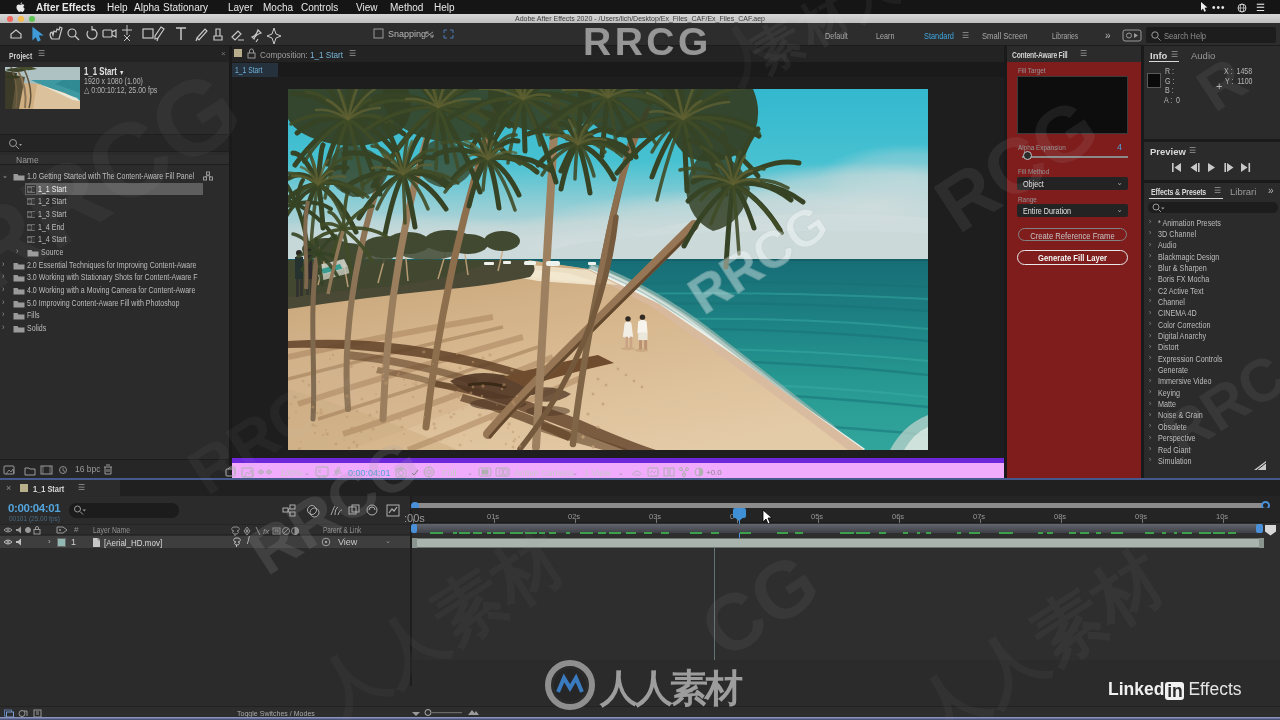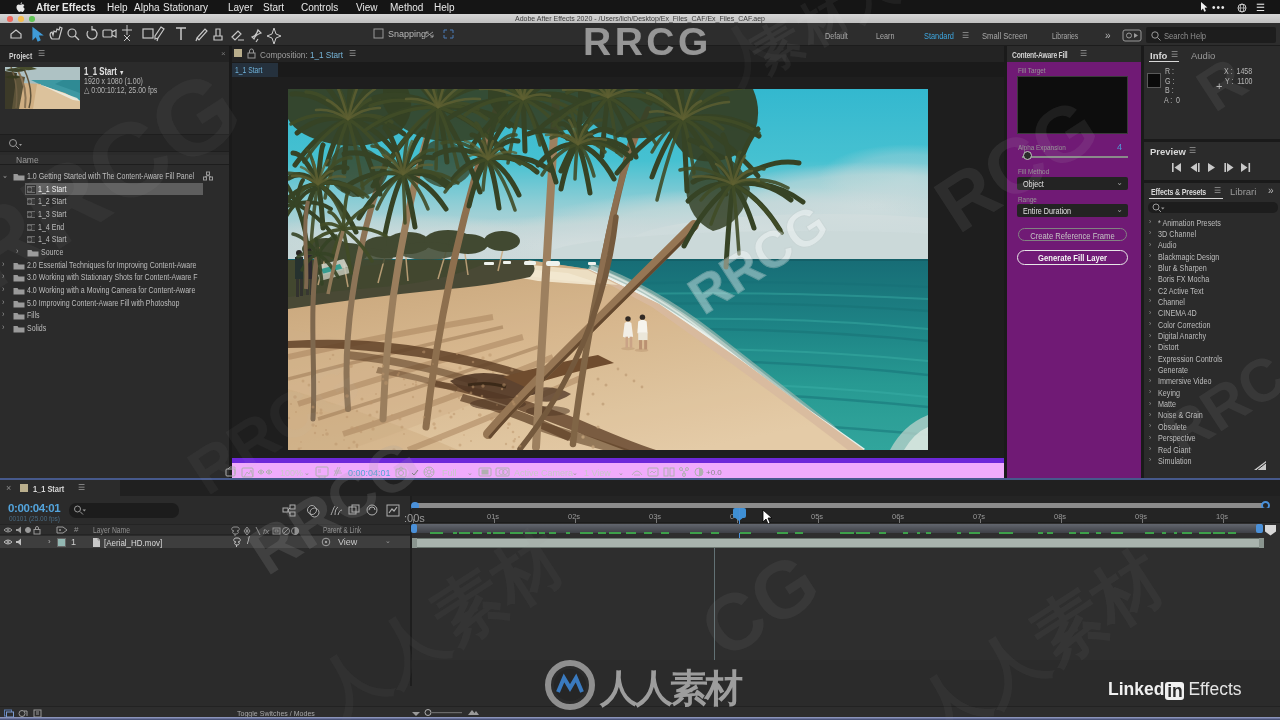--- a/index.html
+++ b/index.html
@@ -24,21 +24,21 @@
 
 <div class="abs" id="menubar">
   <svg style="position:absolute;left:15px;top:2px;" width="10" height="11" viewBox="0 0 10 11">
       <path d="M7.1 0.3 c0.1 0.8-0.6 1.8-1.5 1.9 c-0.2-0.9 0.7-1.8 1.5-1.9 z M5.6 2.6 c0.6 0 1.2-0.4 2-0.4 c0.8 0.1 1.4 0.4 1.8 1 c-1.5 0.9-1.2 2.9 0.3 3.5 c-0.3 0.9-0.8 1.9-1.5 2.7 c-0.5 0.6-1.1 0.6-1.6 0.4 c-0.5-0.2-0.9-0.3-1.5 0 c-0.6 0.2-1.1 0.2-1.6-0.4 C2.2 8.2 1.3 6.3 1.5 4.8 c0.2-1.4 1.2-2.2 2.2-2.2 c0.7 0 1.3 0.4 1.9 0.4 z" fill="#e8e8e8"></path>
     </svg>
   <span style="left:36px;font-weight:bold;">After Effects</span>
   <span style="left:107px;">Help</span>
   <span style="left:134px;">Alpha</span>
   <span style="left:163px;">Stationary</span>
   <span style="left:228px;">Layer</span>
-  <span style="left:263px;">Start</span>
+  <span style="left:263px;">Mocha</span>
   <span style="left:301px;">Controls</span>
   <span style="left:356px;">View</span>
   <span style="left:390px;">Method</span>
   <span style="left:434px;">Help</span>
   <svg style="position:absolute;left:1200px;top:2px;" width="9" height="11">
       <path d="M1 0 l0 8.5 2-2 1.3 3.2 1.6-0.7 -1.3-3.2 2.8-0.3 z" fill="#f0f0f0"></path>
     </svg>
   <span style="left:1212px;letter-spacing:1px;">•••</span>
   <svg style="position:absolute;left:1237px;top:2.5px;" width="10" height="10">
       <circle cx="5" cy="5" r="4" fill="none" stroke="#e0e0e0" stroke-width="0.9"></circle>
@@ -241,20 +241,35 @@
       </div>
 <div style="position:absolute;left:0;top:151.8px;width:229px;height:12.6px;">
         <span style="position:absolute;left:2px;top:0px;font-size:9px;color:#9a9a9a;">›</span>
         <svg width="12" height="9" style="position:absolute;left:13px;top:2px;">
           <path d="M0.5 2 h4 l1 1.5 h6 v5 h-11 z" fill="#9a9a9a"></path>
         </svg>
         <span style="position:absolute;left:27px;top:1px;color:#bdbdbd;">Solids</span>
       </div>
 </div>
 
+  <div class="abs" style="left:0;top:413px;width:229px;height:19px;background:#262626;border-top:1px solid #1c1c1c;">
+    <svg class="abs" style="left:3px;top:4px;" width="110" height="12" fill="none" stroke="#9a9a9a">
+      <rect x="1" y="2" width="10" height="8" rx="1"></rect>
+        <path d="M3 10 l3-4 2 2 2-3 1 5" stroke-width="0.8"></path>
+      <path d="M22 4 h4 l1 1 h5 v6 h-10 z"></path>
+      <rect x="38" y="2" width="11" height="8"></rect>
+        <path d="M40 2 v8 M47 2 v8" stroke-width="0.7"></path>
+      <circle cx="60" cy="6" r="3.5" stroke-width="0.9"></circle>
+        <path d="M60 4 v2.5 l2 1" stroke-width="0.8"></path>
+    </svg>
+    <div class="abs txt" style="left:75px;top:4px;font-size:8.5px;color:#9a9a9a;">16 bpc</div>
+    <svg class="abs" style="left:102px;top:3px;" width="12" height="13" fill="none" stroke="#9a9a9a">
+        <path d="M2 4 h8 M3 4 v7 h6 v-7 M4 2 h4 M5 6 v3 M7 6 v3"></path>
+      </svg>
+  </div>
 </div>
 
 <div class="abs vdiv" style="left:229px;top:46px;width:3px;height:432px;"></div>
 
 <div class="abs" id="compPanel" style="left:232px;top:46px;width:772px;height:432px;background:#1e1e1e;">
   <div class="panelTabRow" style="position:relative;">
     <div class="abs" style="left:2px;top:3px;width:8px;height:8px;background:#b9ae8c;"></div>
     <svg class="abs" style="left:15px;top:2px;" width="9" height="11" fill="none" stroke="#9a9a9a">
         <rect x="1" y="5" width="7" height="5"></rect>
         <path d="M2.5 5 v-2 a2 2 0 0 1 4 0 v2"></path>
@@ -948,21 +963,21 @@
           <circle cx="5" cy="5" r="4"></circle>
           <path d="M5 1 a4 4 0 0 1 0 8" fill="#b0b0b0" stroke="none"></path>
         </g>
  <text x="486" y="12" font-size="8" fill="#8a8a8a" stroke="none" font-family="Liberation Sans">+0.0</text>
 </svg>
 </div>
 </div>
 
 <div class="abs vdiv" style="left:1004px;top:46px;width:3px;height:432px;"></div>
 
-<div class="abs" id="cafPanel" style="left:1007px;top:46px;width:134px;height:432px;background:#701a75;">
+<div class="abs" id="cafPanel" style="left:1007px;top:46px;width:134px;height:432px;background:#7f1d1d;">
   <div class="panelTabRow" style="position:relative;background:#2b2b2b;">
     <div class="abs txt" style="left:5px;top:3.5px;font-size:9px;letter-spacing:-0.3px;color:#d2d2d2;font-weight:bold;transform:scaleX(0.75);transform-origin:left;">Content-Aware Fill</div>
     <div class="abs txt menuicon" style="left:73px;top:3px;font-size:8px;">☰</div>
   </div>
   <div class="abs txt" style="left:11px;top:19.5px;font-size:7.5px;color:#969696;transform:scaleX(0.85);transform-origin:left;">Fill Target</div>
   <div class="abs" style="left:10px;top:30px;width:111px;height:58px;background:#0d0d0d;border:1px solid #3a3a3a;"></div>
   <div class="abs txt" style="left:11px;top:96.5px;font-size:7.5px;color:#969696;transform:scaleX(0.85);transform-origin:left;">Alpha Expansion</div>
   <div class="abs txt" style="left:110px;top:96px;font-size:9px;color:#4f9fd8;">4</div>
   <div class="abs" style="left:15px;top:110px;width:106px;height:1.5px;background:#8a8a8a;"></div>
   <div class="abs" style="left:16px;top:105px;width:9px;height:9px;border:1.5px solid #c8c8c8;border-radius:50%;background:#2b2b2b;"></div>

